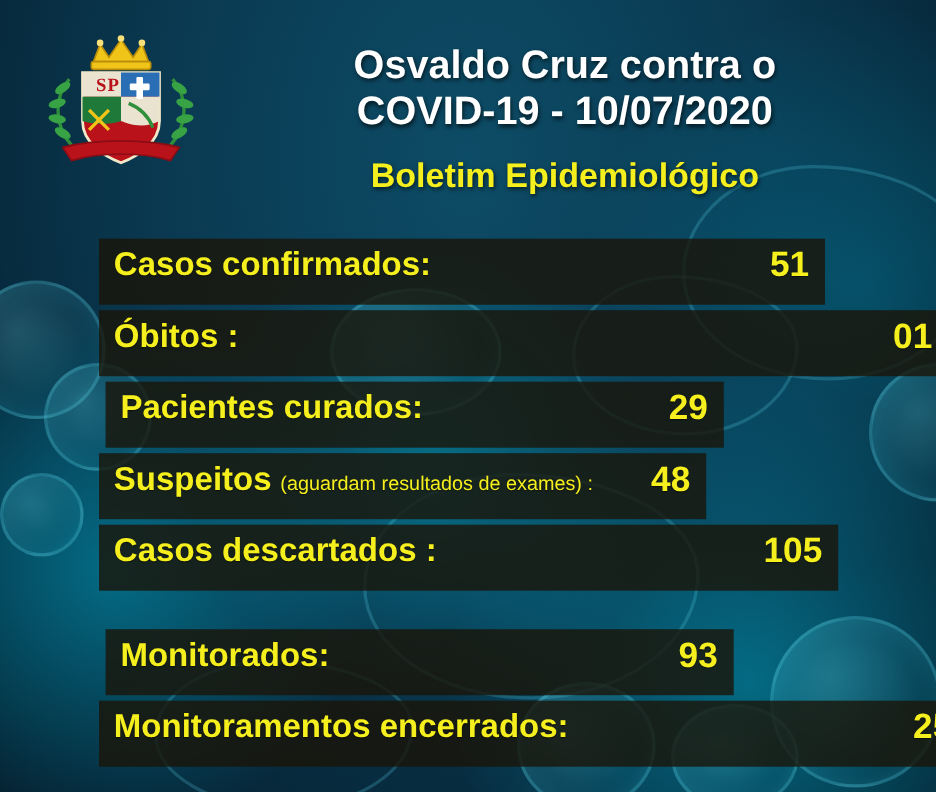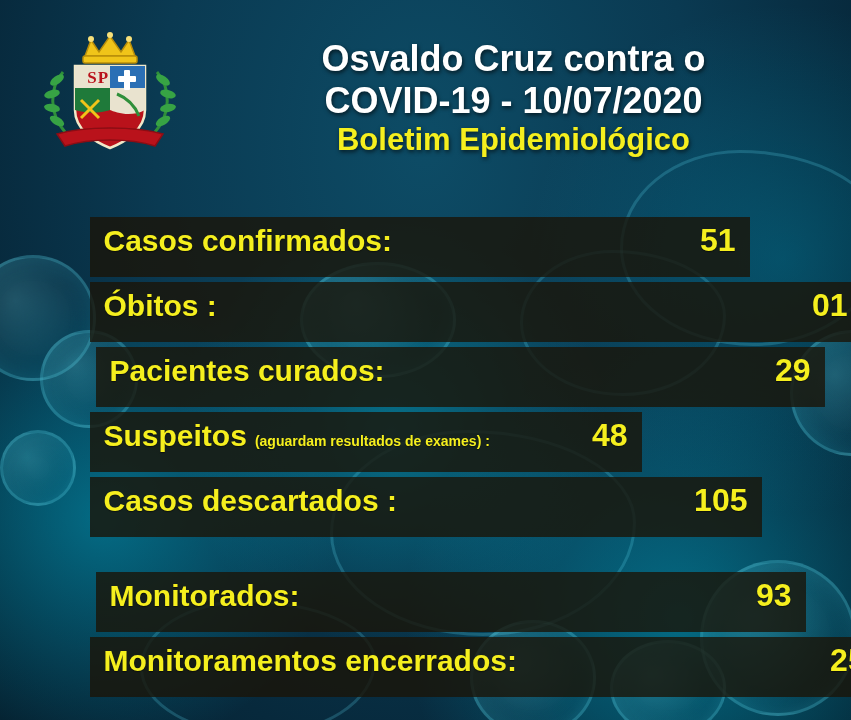--- a/index.html
+++ b/index.html
@@ -82,21 +82,21 @@
   }
   .title-main {
     color: #ffffff;
     font-size: 36px;
     font-weight: bold;
     line-height: 1.16;
     text-shadow: 1px 2px 4px rgba(0, 0, 0, 0.65);
     margin: 0;
   }
   .title-sub {
-    margin-top: 0;
+    margin-top: 20px;
     color: #f5ef1e;
     font-size: 31px;
     font-weight: bold;
     text-shadow: 1px 2px 4px rgba(0, 0, 0, 0.65);
   }
 
   .stats {
     position: relative;
     margin: 12px auto 0 auto;
     width: 672px;
@@ -116,35 +116,35 @@
   }
   .stat-label {
     font-size: 30px;
     white-space: nowrap;
     display: flex;
     align-items: baseline;
     gap: 8px;
     text-shadow: 0 1px 1px rgba(0,0,0,0.5);
   }
   .stat-note {
-    font-size: 14px;
-    font-weight: bold;
+    font-size: 18px;
+    font-weight: normal;
   }
   .stat-value {
     font-size: 32px;
     padding-left: 18px;
     text-shadow: 0 1px 1px rgba(0,0,0,0.5);
   }
 
   .row-1 { width: 660px; }
   .row-2 { width: 772px; }
-  .row-3 { width: 729px; margin-left: 6px; }
+  .row-3 { width: 562px; margin-left: 6px; }
   .row-4 { width: 552px; margin-left: 0px; }
   .row-5 { width: 672px; }
-  .row-6 { width: 710px; margin-left: 6px; margin-top: 35px; }
+  .row-6 { width: 571px; margin-left: 6px; margin-top: 35px; }
   .row-7 { width: 808px; text-align: center; }
 </style>
 </head>
 <body>
 
 <div class="poster">
 
   <div class="bg-deco">
     <div class="blob" style="left:-30px; top:255px; width:120px; height:120px;"></div>
     <div class="blob" style="left:40px; top:330px; width:92px; height:92px;"></div>

